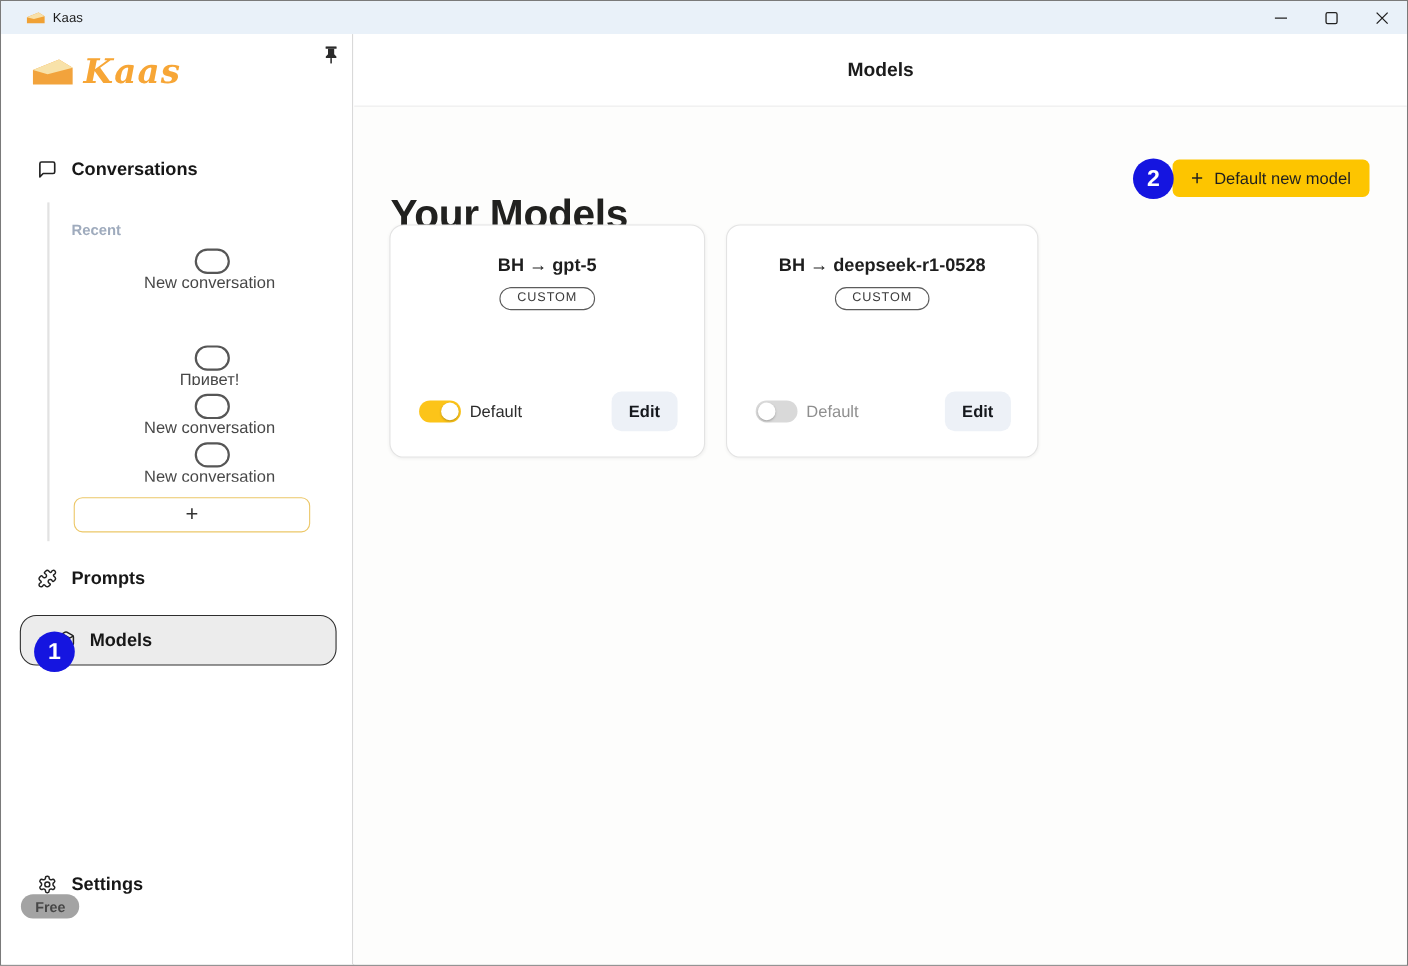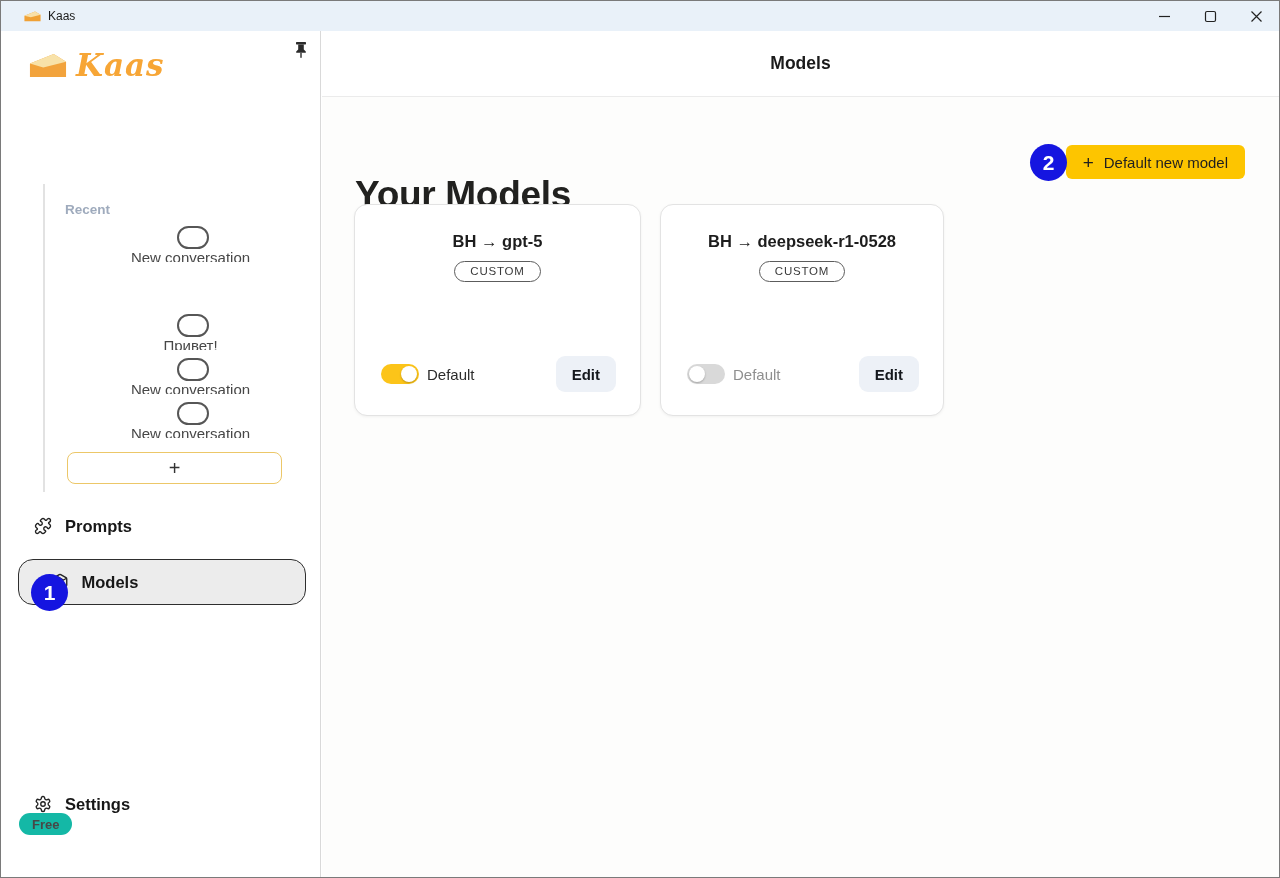--- a/index.html
+++ b/index.html
@@ -57,21 +57,21 @@
 
   .models-selected {
     position:absolute; left:17px; top:528px; width:288px; height:46px;
     background:#ececec; border:1.6px solid #2e2e2e; border-radius:15px; cursor:pointer;
   }
   .models-selected .nav-icon { position:absolute; left:31.5px; top:13px; width:18px; height:18px; }
   .models-selected .nav-label { position:absolute; left:62.5px; top:13px; font-size:16.5px; font-weight:bold; color:#171717; }
 
   .plan-badge {
     position:absolute; left:18px; top:782px; height:22px; padding:0 13px;
-    background:#14b8a6; border-radius:11px; display:flex; align-items:center;
+    background:#a3a3a3; border-radius:11px; display:flex; align-items:center;
     font-size:13px; font-weight:600; color:#474747;
   }
 
   
   .main { position:absolute; top:30px; left:321px; right:0; bottom:0; background:#fdfdfc; }
   .main-header {
     position:absolute; top:0; left:0; right:0; height:66px; background:#ffffff;
     border-bottom:1px solid #ebebeb; display:flex; align-items:center; justify-content:center;
   }
   .main-header-title { font-size:17.5px; font-weight:bold; color:#1b1b1b; }
@@ -166,20 +166,28 @@
       <span class="logo-text">Kaas</span>
     </div>
     <div class="pin-btn">
       <svg width="14" height="16" viewBox="0 0 14 16" fill="#2b2b2b">
         <rect x="2" y="0" width="10" height="2.4" rx="0.6"></rect>
         <path d="M4.2 2.4 h5.6 v5 l2 2 v1.4 H2.2 V9.4 l2-2 Z"></path>
         <rect x="6.3" y="10.8" width="1.4" height="5"></rect>
       </svg>
     </div>
 
+    <div class="nav-row" id="nav-conversations">
+      <span class="nav-icon">
+        <svg width="18" height="18" viewBox="0 0 24 24" fill="none" stroke="#222" stroke-width="2" stroke-linejoin="round">
+          <path d="M21 15a2 2 0 0 1-2 2H7l-4 4V5a2 2 0 0 1 2-2h14a2 2 0 0 1 2 2z"></path>
+        </svg>
+      </span>
+      <span class="nav-label">Conversations</span>
+    </div>
 
     <div class="indent-line"></div>
     <div class="recent-label">Recent</div>
 
     <div class="conv-item" style="top:195px;">
       <span class="conv-avatar"></span>
       <span class="conv-label">New conversation</span>
     </div>
     <div class="conv-item" style="top:283px;">
       <span class="conv-avatar"></span>

